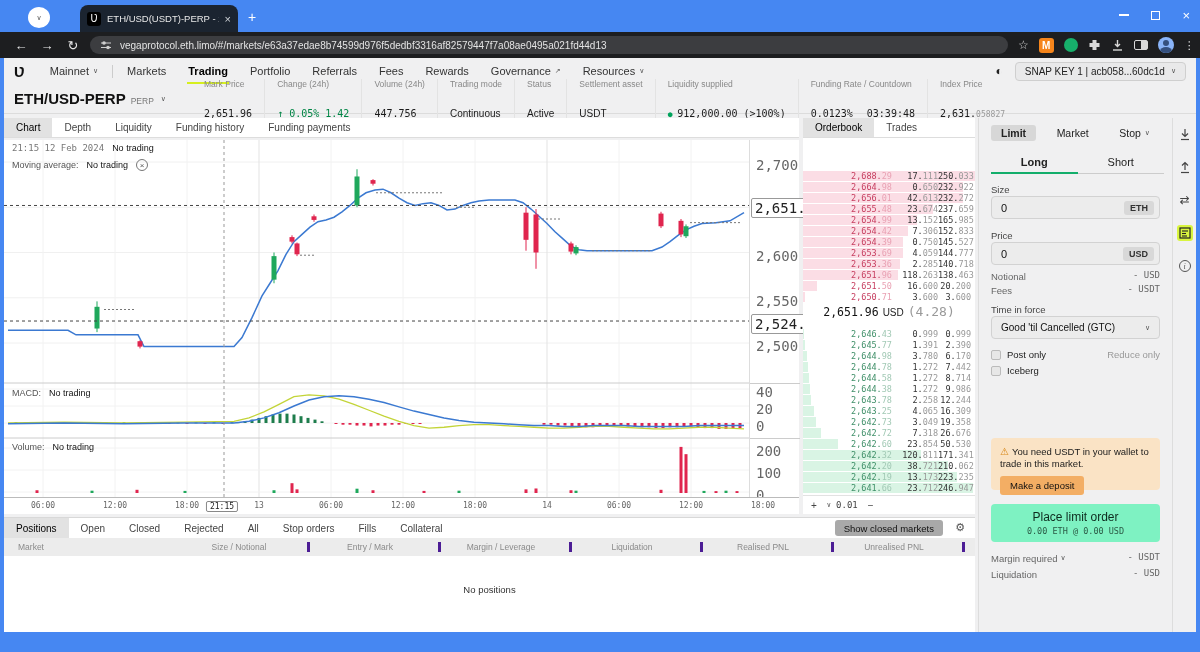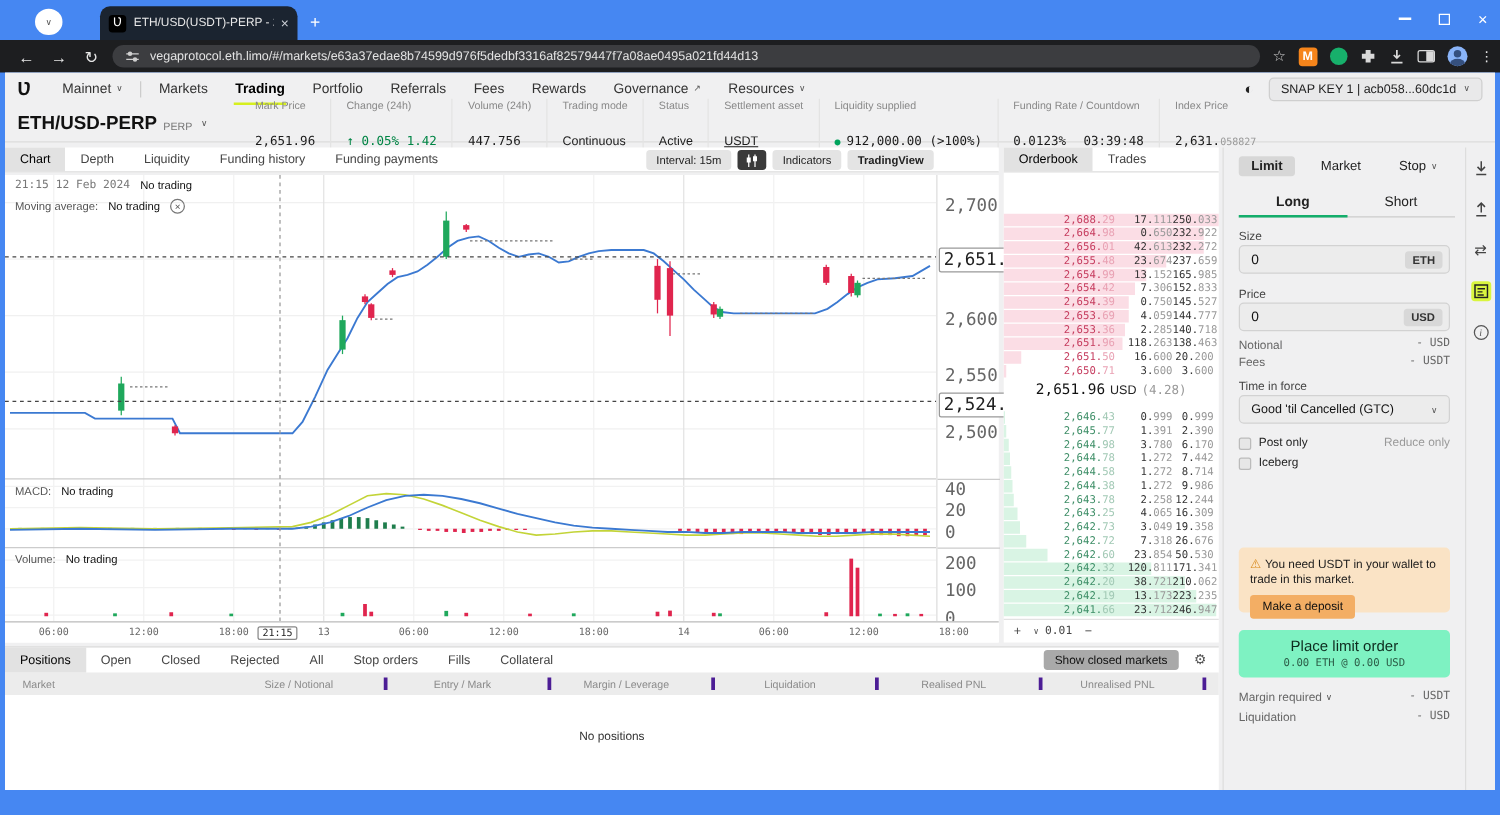--- a/index.html
+++ b/index.html
@@ -101,21 +101,21 @@
   .ob-row { position:relative; height:11px; display:grid; grid-template-columns:89px 46px 33px; align-items:center;
     font-family:"DejaVu Sans Mono", monospace; font-size:8.5px; padding-right:4px; }
   .depth { position:absolute; left:0; top:0.5px; bottom:0.5px; }
   .depth.a { background:#fbdde5; }
   .depth.b { background:#d9f4e4; }
   .cell { position:relative; text-align:right; white-space:nowrap; }
   .mid { position:absolute; left:0; top:186px; width:172px; height:22px; display:flex; align-items:baseline;
     justify-content:center; gap:4px; }
   .mid-price { font-family:"DejaVu Sans Mono", monospace; font-size:11.5px; color:#111; }
   .mid-unit { font-size:10px; color:#222; }
-  .mid-spread { font-size:10px; color:#999; font-family:"DejaVu Sans Mono", monospace; }
+  .mid-spread { font-size:13px; color:#999; font-family:"DejaVu Sans Mono", monospace; }
   .ob-ctl { position:absolute; left:0; top:377px; width:172px; height:19px; border-top:1px solid #e2e2e2;
     display:flex; align-items:center; gap:10px; padding:0 8px; font-size:10px; color:#444; }
   .ob-ctl .prec { display:flex; align-items:center; gap:5px; font-size:9px; font-family:"DejaVu Sans Mono", monospace; }
 
   
   .positions { position:absolute; left:0; top:459px; width:971px; height:115px; background:#fff; border-top:1px solid #d8d8d8; }
   .pos-tabs { height:20px; display:flex; align-items:center; position:relative; }
   .showclosed { position:absolute; right:32px; top:2px; background:#a9a9a9; border-radius:3px; height:16px;
     padding:0 9px; font-size:9.5px; color:#111; display:flex; align-items:center; }
   .gear { position:absolute; right:10px; top:3px; font-size:11px; color:#555; }
@@ -303,33 +303,20 @@
         </div>
       </div>
   </div>
 
   <div class="chart-tabs" id="chart-tabs">
     <div class="tabitem active">Chart</div>
       <div class="tabitem">Depth</div>
       <div class="tabitem">Liquidity</div>
       <div class="tabitem">Funding history</div>
       <div class="tabitem">Funding payments</div>
-      <div class="chart-pills">
-      <div class="pill">Interval: 15m</div>
-      <div class="pill dark">
-        <svg width="11" height="11" viewBox="0 0 11 11">
-          <line x1="3" y1="0.5" x2="3" y2="10.5" stroke="#fff" stroke-width="1"></line>
-          <rect x="1.4" y="3" width="3.2" height="4" fill="#fff"></rect>
-          <line x1="8" y1="0.5" x2="8" y2="10.5" stroke="#fff" stroke-width="1"></line>
-          <rect x="6.4" y="2" width="3.2" height="4" fill="#fff"></rect>
-        </svg>
-      </div>
-      <div class="pill">Indicators</div>
-      <div class="pill" style="font-weight:bold">TradingView</div>
-    </div>
   </div>
 
   <div class="chart-body">
     <svg id="chart" width="745" height="357">
         <line x1="0" x2="745" y1="22" y2="22" stroke="#f0f0f0"></line>
         <line x1="0" x2="745" y1="112.5" y2="112.5" stroke="#f0f0f0"></line>
         <line x1="0" x2="745" y1="157.75" y2="157.75" stroke="#f0f0f0"></line>
         <line x1="0" x2="745" y1="203" y2="203" stroke="#f0f0f0"></line>
         <line x1="0" x2="745" y1="67.25" y2="67.25" stroke="#f0f0f0"></line>
         <line x1="39" x2="39" y1="0" y2="357" stroke="#f2f2f2"></line>

